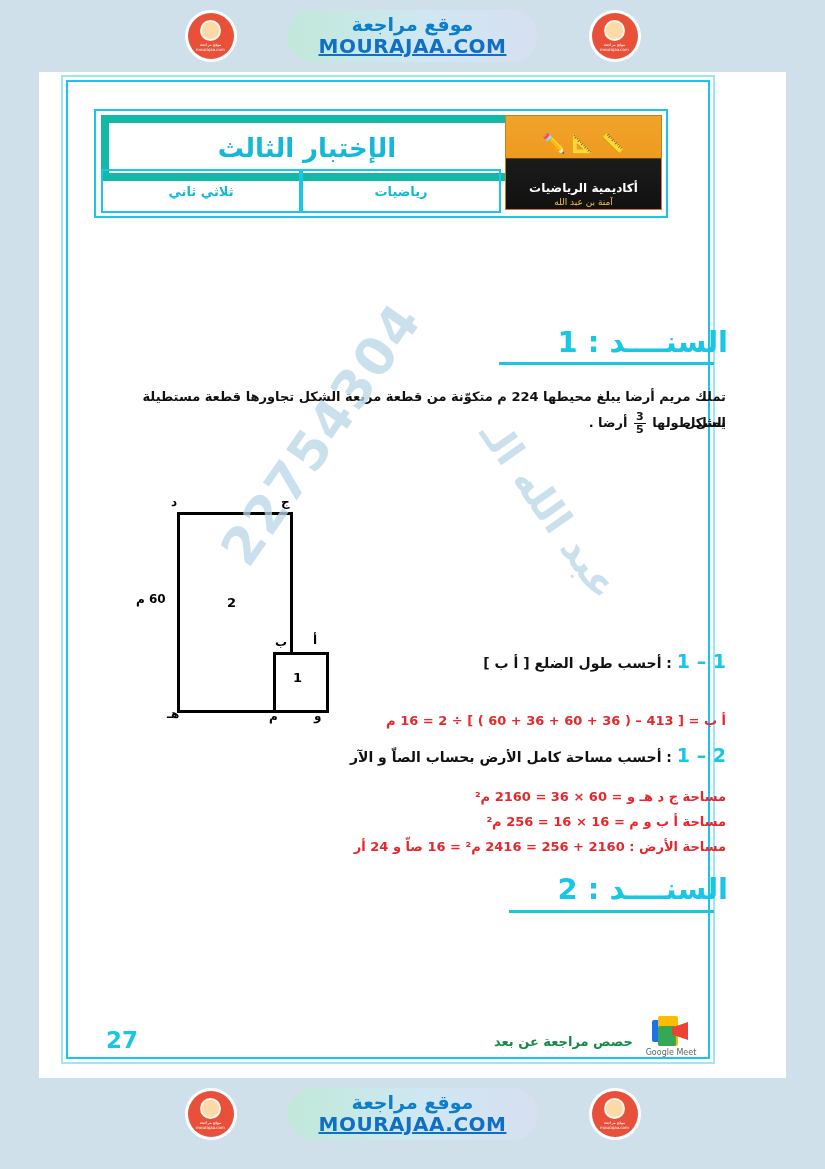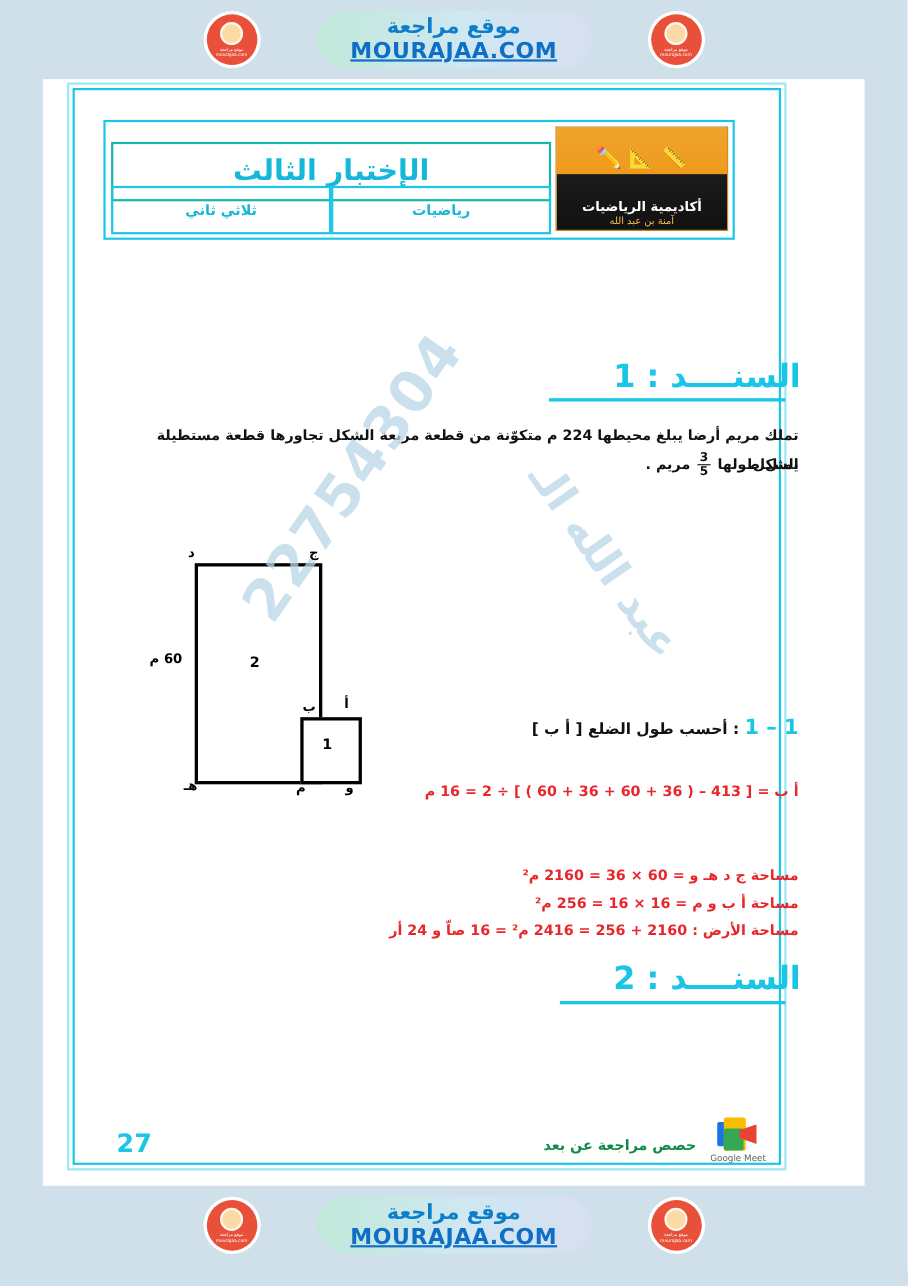--- a/index.html
+++ b/index.html
@@ -65,22 +65,22 @@
   }
   
   .head-wrap{
     position:absolute;left:55px;top:37px;width:570px;height:105px;
     border:2px solid #19c6e6;background:#fff;
   }
   .head-left{
     position:absolute;left:1px;top:1px;width:405px;height:101px;
   }
   .head-title{
-    position:absolute;left:4px;top:17px;width:396px;height:50px;
-    border:2px solid #14b8a6;
+    position:absolute;left:4px;top:3px;width:396px;height:50px;
+    border:8px solid #14b8a6;
     display:flex;align-items:center;justify-content:center;
   }
   .head-title span{
     font-size:26px;font-weight:bold;color:#16b8d8;direction:rtl;letter-spacing:1px;
   }
   .head-sub-a,.head-sub-b{
     position:absolute;top:57px;height:40px;
     border:2px solid #19c6e6;display:flex;align-items:center;justify-content:center;
   }
   .head-sub-a{left:4px;width:196px;}
@@ -230,21 +230,21 @@
   <div class="sec-title" style="right:58px;top:253px;width:300px;">السنــــد : 1</div>
   <div class="sec-underline" style="left:460px;top:290px;width:215px;"></div>
 
   <div class="para" style="right:60px;top:312px;width:615px;">تملك مريم أرضا يبلغ محيطها 224 م متكوّنة من قطعة مربعة الشكل تجاورها قطعة مستطيلة الشكل</div>
   <div class="para" style="right:60px;top:338px;width:615px;">
     <span>يمثل طولها</span>
     <span class="frac">
       <span class="num">3</span>
       <span class="den">5</span>
     </span>
-    <span>مريم .</span>
+    <span>أرضا .</span>
   </div>
 
   <div class="fig">
     <div class="rect-big"></div>
     <div class="rect-small"></div>
     <div class="lbl" style="left:22px;top:-2px;">د</div>
     <div class="lbl" style="left:132px;top:-2px;">ج</div>
     <div class="lbl" style="left:18px;top:210px;">هـ</div>
     <div class="lbl" style="left:120px;top:212px;">م</div>
     <div class="lbl" style="left:165px;top:212px;">و</div>
@@ -254,20 +254,24 @@
     <div class="lbl-num" style="left:78px;top:98px;">2</div>
     <div class="lbl-num" style="left:144px;top:173px;">1</div>
   </div>
 
   <div class="q-title" style="right:60px;top:578px;width:400px;">
     <span class="q-num">1 – 1</span>
     <span>: أحسب طول الضلع [ أ ب ]</span>
   </div>
   <div class="ans" style="right:60px;top:636px;width:480px;">أ ب = [ 413 – ( 36 + 60 + 36 + 60 ) ] ÷ 2 = 16 م</div>
 
+  <div class="q-title" style="right:60px;top:672px;width:450px;">
+    <span class="q-num">2 – 1</span>
+    <span>: أحسب مساحة كامل الأرض بحساب الصاّ و الآر</span>
+  </div>
   <div class="ans" style="right:60px;top:712px;width:500px;">مساحة ج د هـ و = 60 × 36 = 2160 م²</div>
   <div class="ans" style="right:60px;top:737px;width:500px;">مساحة أ ب و م = 16 × 16 = 256 م²</div>
   <div class="ans" style="right:60px;top:762px;width:500px;">مساحة الأرض : 2160 + 256 = 2416 م² = 16 صاّ و 24 أر</div>
 
   <div class="sec-title" style="right:58px;top:800px;width:300px;">السنــــد : 2</div>
   <div class="sec-underline" style="left:470px;top:838px;width:205px;"></div>
 
   <div class="page-num">27</div>
   <div class="meet-text">حصص مراجعة عن بعد</div>
   <div class="meet-logo">

